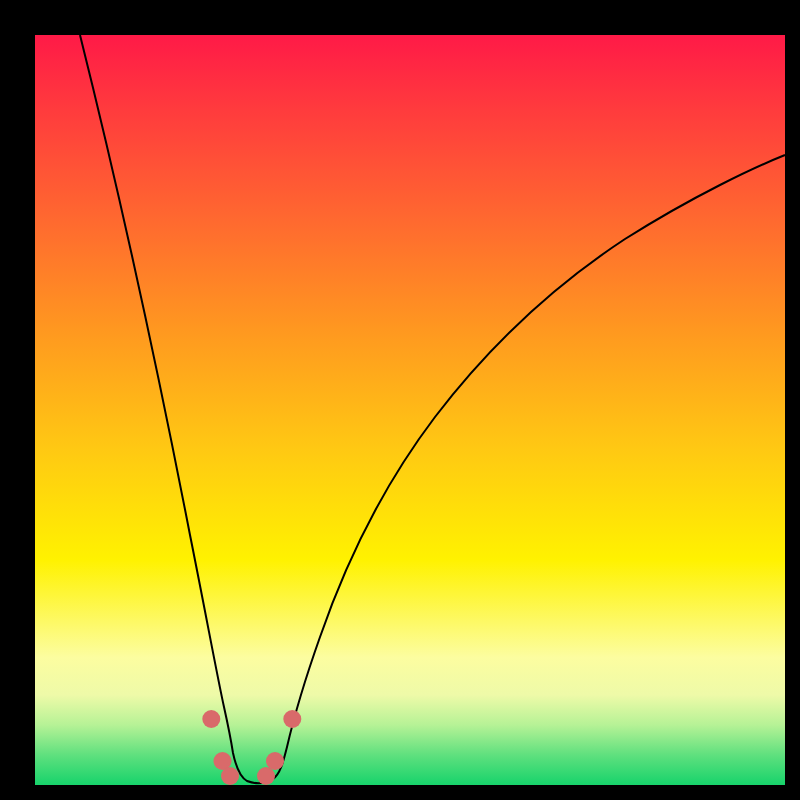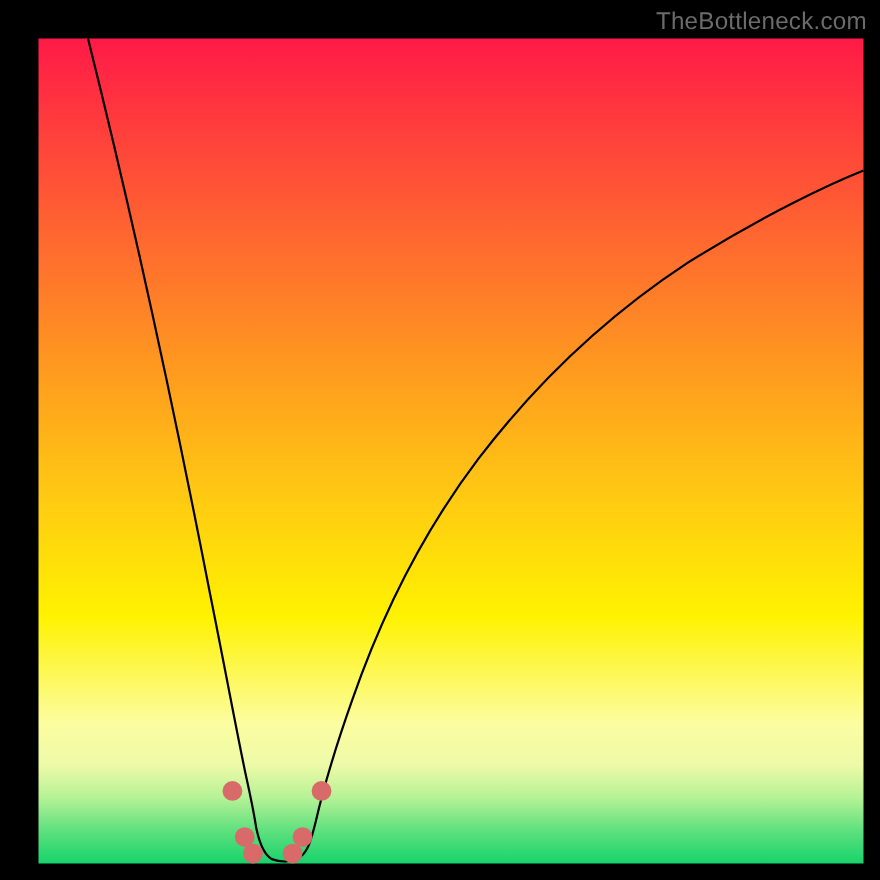--- a/index.html
+++ b/index.html
@@ -57,21 +57,20 @@
     width: 750px;
     height: 750px;
     overflow: visible;
   }
 </style>
 </head>
 <body>
 
 <div class="frame">
 
-  <div class="watermark">TheBottleneck.com</div>
 
   <div class="plot-area">
     <svg class="curves" viewBox="0 0 750 750">
       <path d="M 45 0
                C 80 140, 120 320, 155 500
                C 172 585, 182 640, 189 672
                C 193 690, 196 705, 198 718
                C 201 732, 205 742, 212 746
                C 220 749, 230 749, 238 744
                C 245 739, 248 728, 252 712

